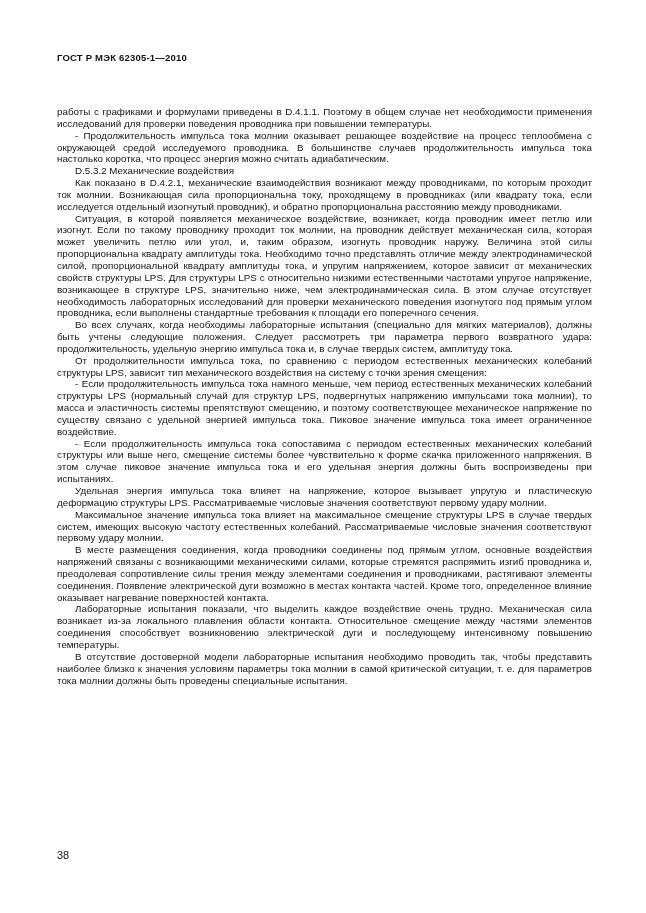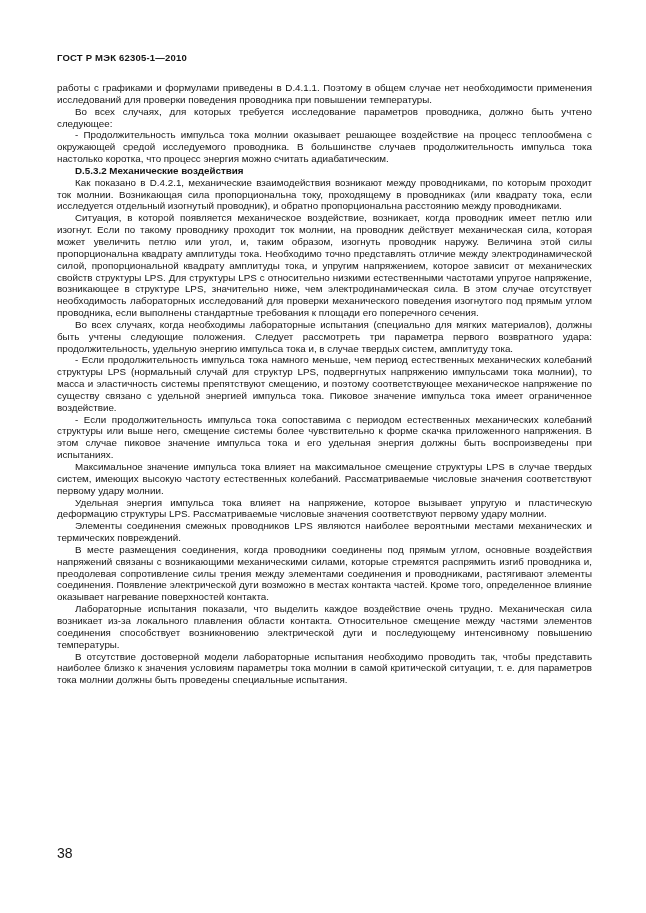--- a/index.html
+++ b/index.html
@@ -33,51 +33,51 @@
     line-height: 11.85px;
     text-align: justify;
   }
   .body-text p {
     margin: 0;
     padding: 0;
     text-indent: 18px;
   }
   .body-text p.continuation {
     text-indent: 0;
+    margin-top: 24px;
   }
   .body-text p.heading {
-    font-weight: bold;
+    font-weight: normal;
   }
   .page-number {
     position: absolute;
     left: 57px;
     bottom: 44px;
-    font-size: 14px;
+    font-size: 11px;
   }
 </style>
 </head>
 <body>
 
 <div class="page">
 
   <div class="doc-header">ГОСТ Р МЭК 62305-1—2010</div>
 
   <div class="body-text">
     <p class="continuation">работы с графиками и формулами приведены в D.4.1.1. Поэтому в общем случае нет необходимости применения исследований для проверки поведения проводника при повышении температуры.</p>
-    <p class="body">Во всех случаях, для которых требуется  исследование  параметров  проводника,  должно быть учтено следующее:</p>
     <p class="body">- Продолжительность импульса тока молнии оказывает решающее воздействие на процесс теплообмена с окружающей средой исследуемого проводника. В большинстве случаев продолжительность импульса тока настолько коротка, что процесс энергия можно считать адиабатическим.</p>
     <p class="heading">D.5.3.2 Механические воздействия</p>
     <p class="body">Как показано в D.4.2.1, механические взаимодействия возникают между проводниками, по которым проходит ток молнии. Возникающая сила пропорциональна току, проходящему в проводниках (или квадрату тока, если исследуется отдельный изогнутый проводник), и обратно пропорциональна расстоянию между проводниками.</p>
     <p class="body">Ситуация, в которой появляется механическое воздействие, возникает, когда проводник имеет петлю или изогнут. Если по такому проводнику проходит ток молнии, на проводник действует механическая сила, которая может увеличить петлю или угол, и, таким образом, изогнуть проводник наружу. Величина этой силы пропорциональна квадрату амплитуды тока. Необходимо точно представлять отличие между электродинамической силой, пропорциональной квадрату амплитуды тока, и упругим напряжением, которое зависит от механических свойств структуры LPS. Для структуры LPS с относительно низкими естественными частотами упругое напряжение, возникающее в структуре LPS, значительно ниже, чем электродинамическая сила. В этом случае отсутствует необходимость лабораторных исследований для проверки механического поведения изогнутого под прямым углом проводника, если выполнены стандартные требования к площади его поперечного сечения.</p>
     <p class="body">Во всех случаях, когда необходимы лабораторные испытания (специально для мягких материалов), должны быть учтены следующие положения. Следует рассмотреть три параметра первого возвратного удара: продолжительность, удельную энергию импульса тока и, в случае твердых систем, амплитуду тока.</p>
+    <p class="body">От продолжительности импульса тока, по сравнению с периодом естественных механических колебаний структуры LPS, зависит тип механического воздействия на систему с точки зрения смещения:</p>
     <p class="body">- Если продолжительность импульса тока намного меньше, чем период естественных механических колебаний структуры LPS (нормальный случай для структур LPS, подвергнутых напряжению импульсами тока молнии), то масса и эластичность системы препятствуют смещению, и поэтому соответствующее механическое напряжение по существу связано с удельной энергией импульса тока. Пиковое значение импульса тока имеет ограниченное воздействие.</p>
     <p class="body">- Если продолжительность импульса тока сопоставима с периодом естественных механических колебаний структуры или выше него, смещение системы более чувствительно к форме скачка приложенного напряжения. В этом случае пиковое значение импульса тока и его удельная энергия должны быть воспроизведены при испытаниях.</p>
+    <p class="body">Удельная энергия импульса тока влияет на напряжение, которое вызывает упругую и пластическую деформацию структуры LPS. Рассматриваемые числовые значения соответствуют первому удару молнии.</p>
     <p class="body">Максимальное значение импульса тока влияет на максимальное смещение структуры LPS в случае твердых систем, имеющих высокую частоту естественных колебаний. Рассматриваемые числовые значения соответствуют первому удару молнии.</p>
-    <p class="body">Удельная энергия импульса тока влияет на напряжение, которое вызывает упругую и пластическую деформацию структуры LPS. Рассматриваемые числовые значения соответствуют первому удару молнии.</p>
-    <p class="body">Элементы соединения смежных проводников LPS являются наиболее вероятными местами механических и термических повреждений.</p>
     <p class="body">В месте размещения соединения, когда проводники соединены под прямым углом, основные воздействия напряжений связаны с возникающими механическими силами, которые стремятся распрямить изгиб проводника и, преодолевая сопротивление силы трения между элементами соединения и проводниками, растягивают элементы соединения. Появление электрической дуги возможно в местах контакта частей. Кроме того, определенное влияние оказывает нагревание поверхностей контакта.</p>
     <p class="body">Лабораторные испытания показали, что выделить каждое воздействие очень трудно. Механическая сила возникает из-за локального плавления области контакта. Относительное смещение между частями элементов соединения способствует возникновению электрической дуги и последующему интенсивному повышению температуры.</p>
     <p class="body">В отсутствие достоверной модели лабораторные испытания необходимо проводить так, чтобы представить наиболее близко к значения условиям параметры тока молнии в самой критической ситуации, т. е. для параметров тока молнии должны быть проведены специальные испытания.</p>
   </div>
 
   <div class="page-number">38</div>
 
 </div>
 
 </body></html>

